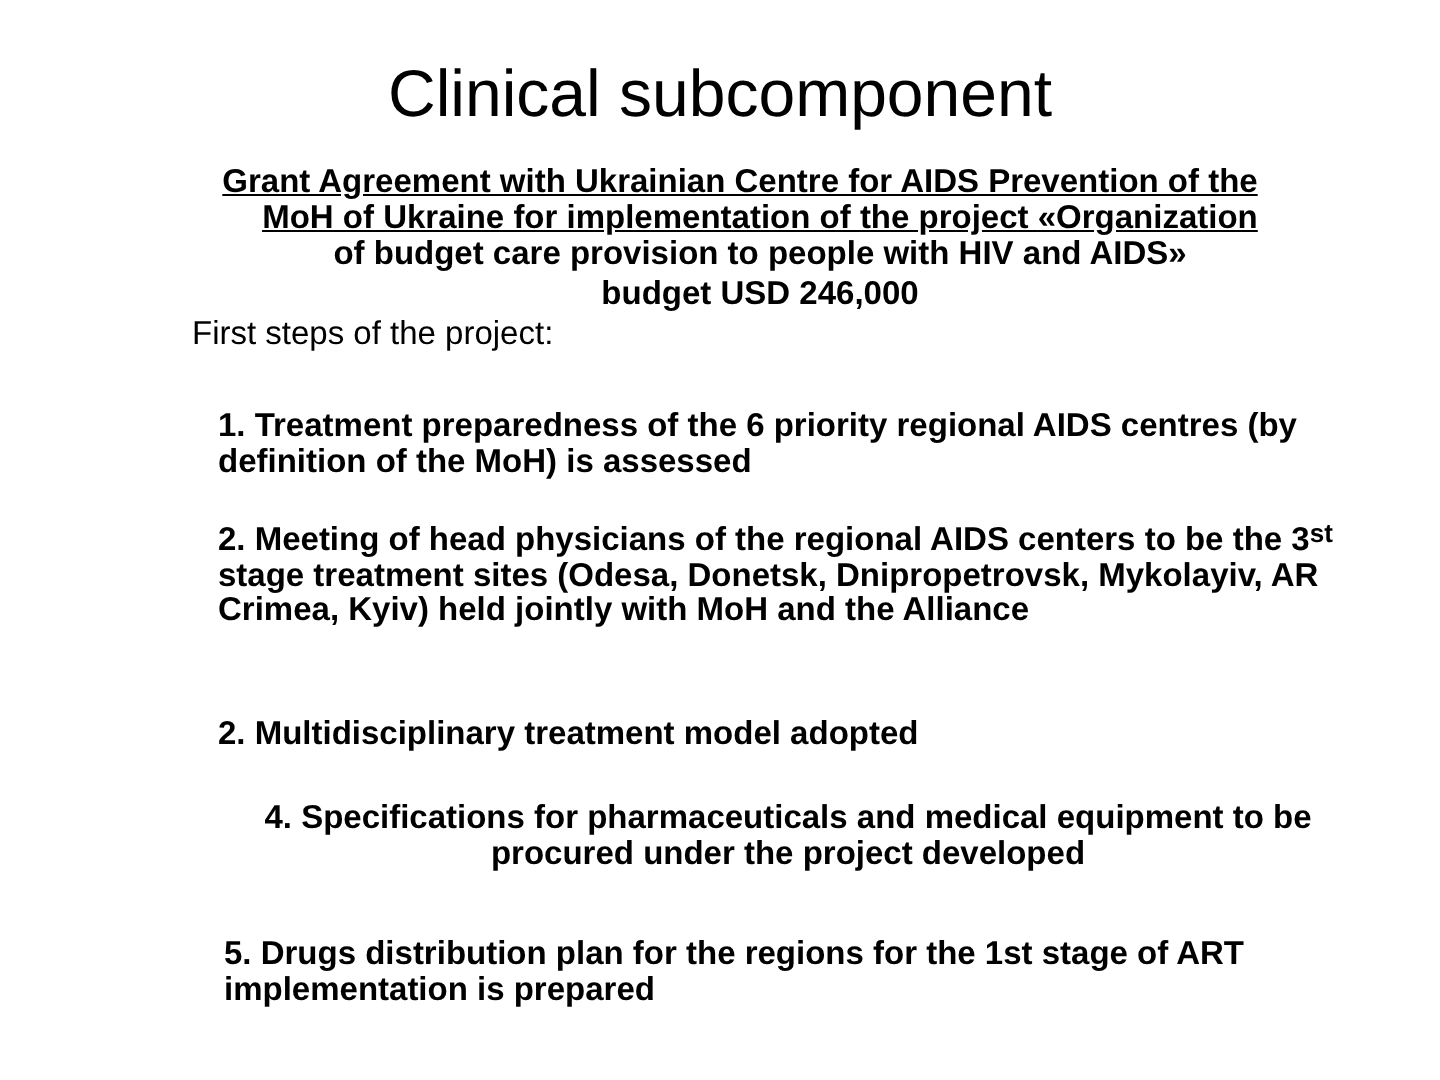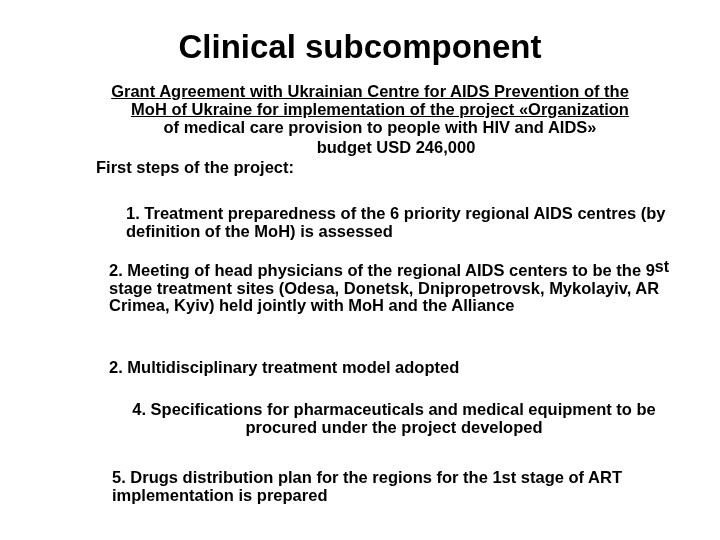--- a/index.html
+++ b/index.html
@@ -1,32 +1,32 @@
 <!DOCTYPE html>
 <html><head>
 <meta charset="utf-8">
 <style>
   html, body { margin:0; padding:0; background:#ffffff; }
   body { width:720px; height:540px; position:relative; overflow:hidden; font-family:"Liberation Sans", sans-serif; color:#000; }
-  .title { position:absolute; top:28px; left:0; width:720px; text-align:center; font-size:33px; font-weight:bold; }
+  .title { position:absolute; top:28px; left:0; width:720px; text-align:center; font-size:33px; font-weight:normal; }
   .intro { position:absolute; left:60px; width:620px; text-align:center; font-size:16.5px; font-weight:bold; line-height:18px; }
   .u { text-decoration:underline;margin-top:48px; }
-  .steps { position:absolute; left:96px; top:158px; font-size:16.5px; font-weight:bold; }
+  .steps { position:absolute; left:96px; top:158px; font-size:16.5px; font-weight:normal; }
   .item { position:absolute; left:109px; width:570px; font-size:16.5px; font-weight:bold; line-height:17.5px; }
-  sup { font-size:16px; vertical-align:top; line-height:10px;text-align:center; }
+  sup { font-size:13px; vertical-align:top; line-height:10px;text-align:center; }
 </style>
 </head>
 <body>
 
 <div class="title">Clinical subcomponent</div>
 
 <div class="intro" style="top:82px;"><span class="u">Grant Agreement with Ukrainian Centre for AIDS Prevention of the</span></div>
 <div class="intro" style="top:100px; left:70px;text-decoration:underline;"><span class="u">MoH of Ukraine for implementation of the project </span><span>«Organization</span></div>
-<div class="intro" style="top:118px; left:70px;">of medical care provision to people with HIV and AIDS»</div>
-<div class="intro" style="top:138px; left:86px;text-align:center;">budget USD 246,000</div>
+<div class="intro" style="top:118px; left:70px;">of budget care provision to people with HIV and AIDS»</div>
+<div class="intro" style="top:138px; left:70px;text-align:center;">budget USD 246,000</div>
 
 <div class="steps">First steps of the project:</div>
 
-<div class="item" style="top:205px;margin-left:17px;">1. Treatment preparedness of the 6 priority regional AIDS centres (by definition of the MoH) is assessed</div>
-<div class="item" style="top:262px;"><span>2. Meeting of head physicians of the regional AIDS centers to be the 9</span><sup>st</sup><span> stage treatment sites (Odesa, Donetsk, Dnipropetrovsk, Mykolayiv, AR Crimea, Kyiv) held jointly with MoH and the Alliance</span></div>
+<div class="item" style="top:205px;">1. Treatment preparedness of the 6 priority regional AIDS centres (by definition of the MoH) is assessed</div>
+<div class="item" style="top:262px;"><span>2. Meeting of head physicians of the regional AIDS centers to be the 3</span><sup>st</sup><span> stage treatment sites (Odesa, Donetsk, Dnipropetrovsk, Mykolayiv, AR Crimea, Kyiv) held jointly with MoH and the Alliance</span></div>
 <div class="item" style="top:359px;">2. Multidisciplinary treatment model adopted</div>
 <div class="item" style="top:401px;text-align:center;">4. Specifications for pharmaceuticals and medical equipment to be procured under the project developed</div>
 <div class="item" style="top:469px; left:112px; width:540px;">5.  Drugs distribution plan for the regions for the 1st stage of ART implementation is prepared</div>
 
 </body></html>

